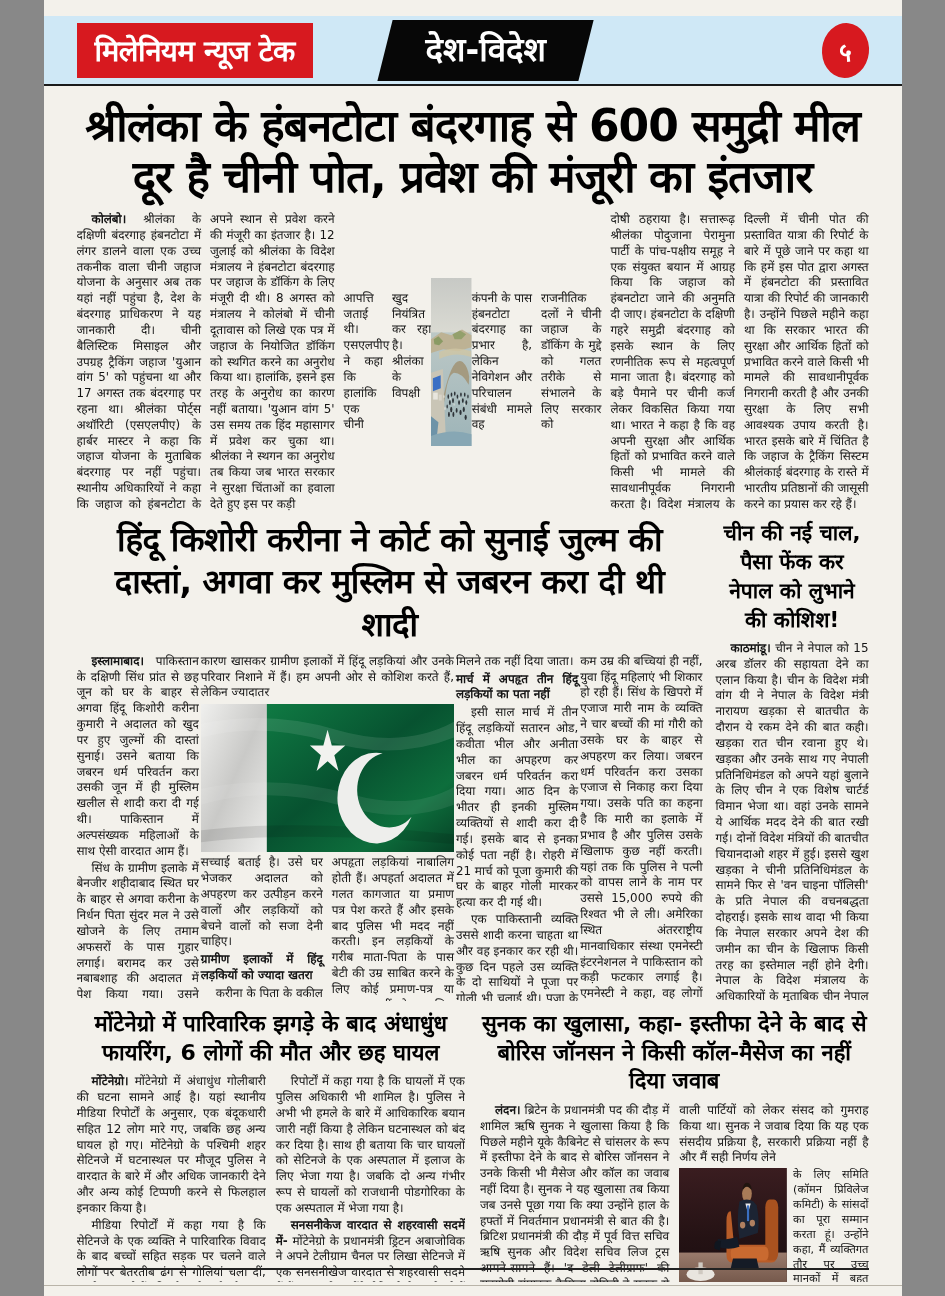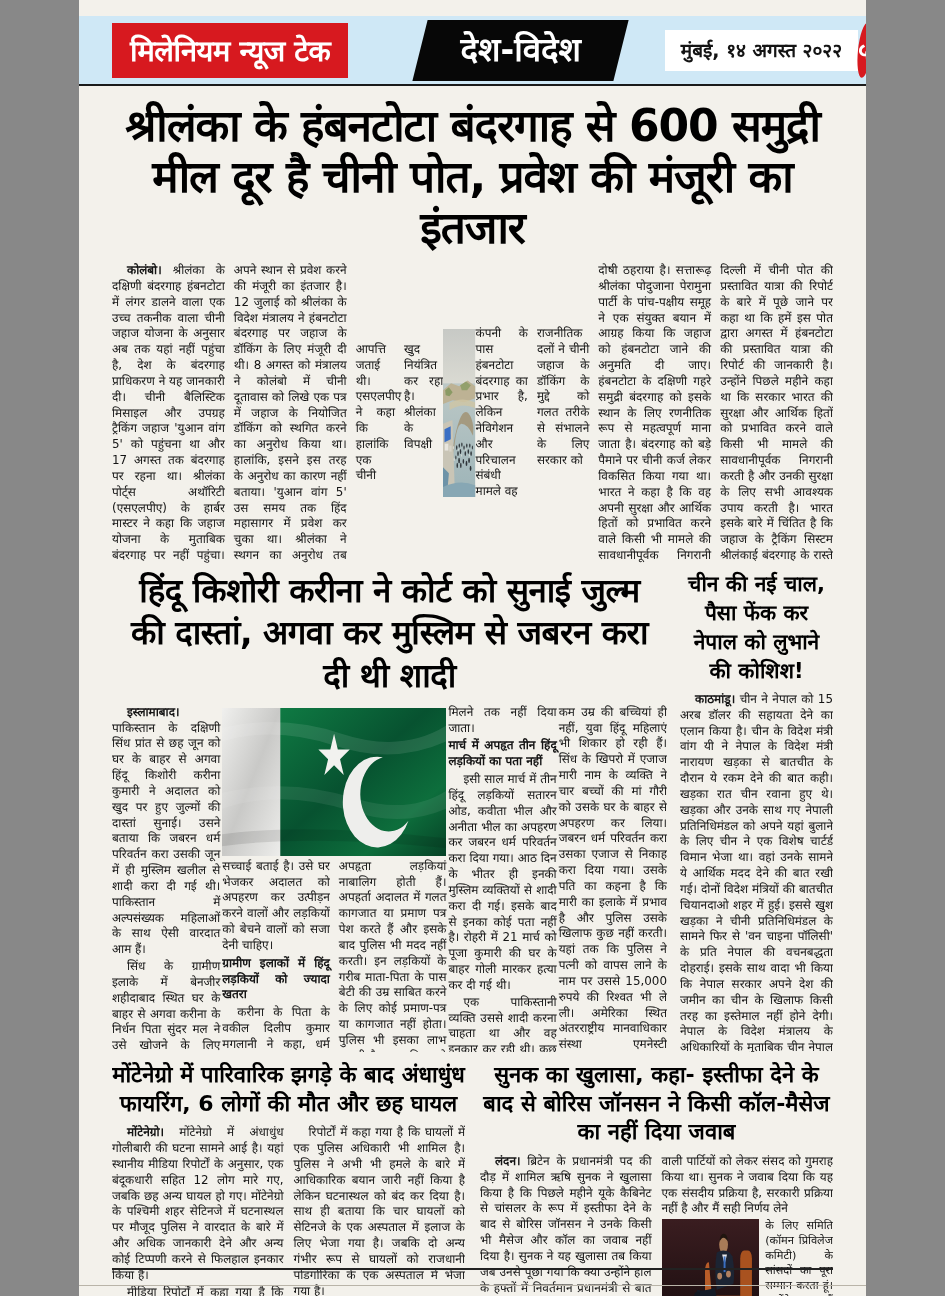--- a/index.html
+++ b/index.html
@@ -2,21 +2,21 @@
 <html lang="hi" style="--brand_red: #d7191f; --strip_blue: #cfe8f6; --ink: #141414; --paper: #f3f1eb; --flag_green: #0b6a39; --chair_orange: #bf5f2a;"><head>
 <meta charset="utf-8">
 <style>
   :root{
     --brand_red:#d7191f; --strip_blue:#cfe8f6; --ink:#141414; --paper:#f3f1eb;
     --flag_green:#0b6a39; --chair_orange:#bf5f2a;
   }
   *{box-sizing:border-box;margin:0;padding:0;}
   html,body{background:#888;}
   .page{
-    width:787px;height:1296px;margin:0 auto;position:relative;overflow:hidden;
+    width:858px;height:1296px;margin:0 auto;position:relative;overflow:hidden;
     background:var(--paper,#f3f1eb);
     font-family:"DejaVu Sans","Liberation Sans",sans-serif;color:var(--ink,#141414);
   }
   
   .masthead{position:absolute;top:16px;left:0;right:0;height:70px;background:var(--strip_blue);
     display:flex;align-items:center;padding:0 33px;border-bottom:2px solid #1a1a1a;}
   .brand-box{background:var(--brand_red);color:#fff;font-weight:800;font-size:29px;
     padding:7px 18px 9px;letter-spacing:-.5px;white-space:nowrap;}
   .section-box{margin-left:72px;background:#070707;transform:skewX(-14deg);padding:6px 40px 10px;}
   .section-box .txt{display:inline-block;transform:skewX(14deg);color:#fff;font-weight:800;font-size:33px;white-space:nowrap;}
@@ -63,21 +63,20 @@
 </head>
 <body>
 
 <div class="page">
 
   <div class="masthead">
     <div class="brand-box">मिलेनियम न्यूज टेक</div>
     <div class="section-box">
       <span class="txt">देश-विदेश</span>
     </div>
-    <div class="date-box">मुंबई, १४ अगस्त २०२२</div>
     <div class="page-badge">५</div>
   </div>
 
   <div class="content">
 
     <h1 class="head1">श्रीलंका के हंबनटोटा बंदरगाह से 600 समुद्री मील दूर है चीनी पोत, प्रवेश की मंजूरी का इंतजार</h1>
 
     <div class="a1-body bt">
       <div class="col">
         <p class="ind"><span class="dateline">कोलंबो।</span> <span>श्रीलंका के दक्षिणी बंदरगाह हंबनटोटा में लंगर डालने वाला एक उच्च तकनीक वाला चीनी जहाज योजना के अनुसार अब तक यहां नहीं पहुंचा है, देश के बंदरगाह प्राधिकरण ने यह जानकारी दी। चीनी बैलिस्टिक मिसाइल और उपग्रह ट्रैकिंग जहाज 'युआन वांग 5' को पहुंचना था और 17 अगस्त तक बंदरगाह पर रहना था। श्रीलंका पोर्ट्स अथॉरिटी (एसएलपीए) के हार्बर मास्टर ने कहा कि जहाज योजना के मुताबिक बंदरगाह पर नहीं पहुंचा। स्थानीय अधिकारियों ने कहा कि जहाज को हंबनटोटा के पूर्व में 600 समुद्री मील दूर</span></p>
@@ -165,20 +164,21 @@
       <div class="art2">
         <h2 class="head2">हिंदू किशोरी करीना ने कोर्ट को सुनाई जुल्म की दास्तां, अगवा कर मुस्लिम से जबरन करा दी थी शादी</h2>
         <div class="a2-body bt">
           <div class="col">
             <p class="ind"><span class="dateline">इस्लामाबाद।</span> <span>पाकिस्तान के दक्षिणी सिंध प्रांत से छह जून को घर के बाहर से अगवा हिंदू किशोरी करीना कुमारी ने अदालत को खुद पर हुए जुल्मों की दास्तां सुनाई। उसने बताया कि जबरन धर्म परिवर्तन करा उसकी जून में ही मुस्लिम खलील से शादी करा दी गई थी। पाकिस्तान में अल्पसंख्यक महिलाओं के साथ ऐसी वारदात आम हैं।</span></p>
             <p class="ind">सिंध के ग्रामीण इलाके में बेनजीर शहीदाबाद स्थित घर के बाहर से अगवा करीना के निर्धन पिता सुंदर मल ने उसे खोजने के लिए तमाम अफसरों के पास गुहार लगाई। बरामद कर उसे नबाबशाह की अदालत में पेश किया गया। उसने वीडियो माध्यम से दिए बयान में अदालत से अपील की कि उसे पिता के पास भेज दिया जाए। उसे फिलहाल महिला केंद्र भेजा गया है।</p>
 
           </div>
           <div class="col-mid">
             <div class="half-row">
+              <div>कारण खासकर ग्रामीण इलाकों में हिंदू लड़कियां और उनके परिवार निशाने में हैं। हम अपनी ओर से कोशिश करते हैं, लेकिन ज्यादातर</div>
             </div>
             <div class="photo-frame">
               <svg viewBox="0 0 300 150" height="148" preserveAspectRatio="none" aria-hidden="true">
                 <defs>
                   <linearGradient id="fw" x1="0" y1="0" x2="1" y2="1">
                     <stop offset="0" stop-color="#f0f0ee"></stop>
                       <stop offset="0.5" stop-color="#c9c9c7"></stop>
                       <stop offset="1" stop-color="#ededeb"></stop>
                   </linearGradient>
                   <linearGradient id="fg" x1="0" y1="0" x2="1" y2="1">

